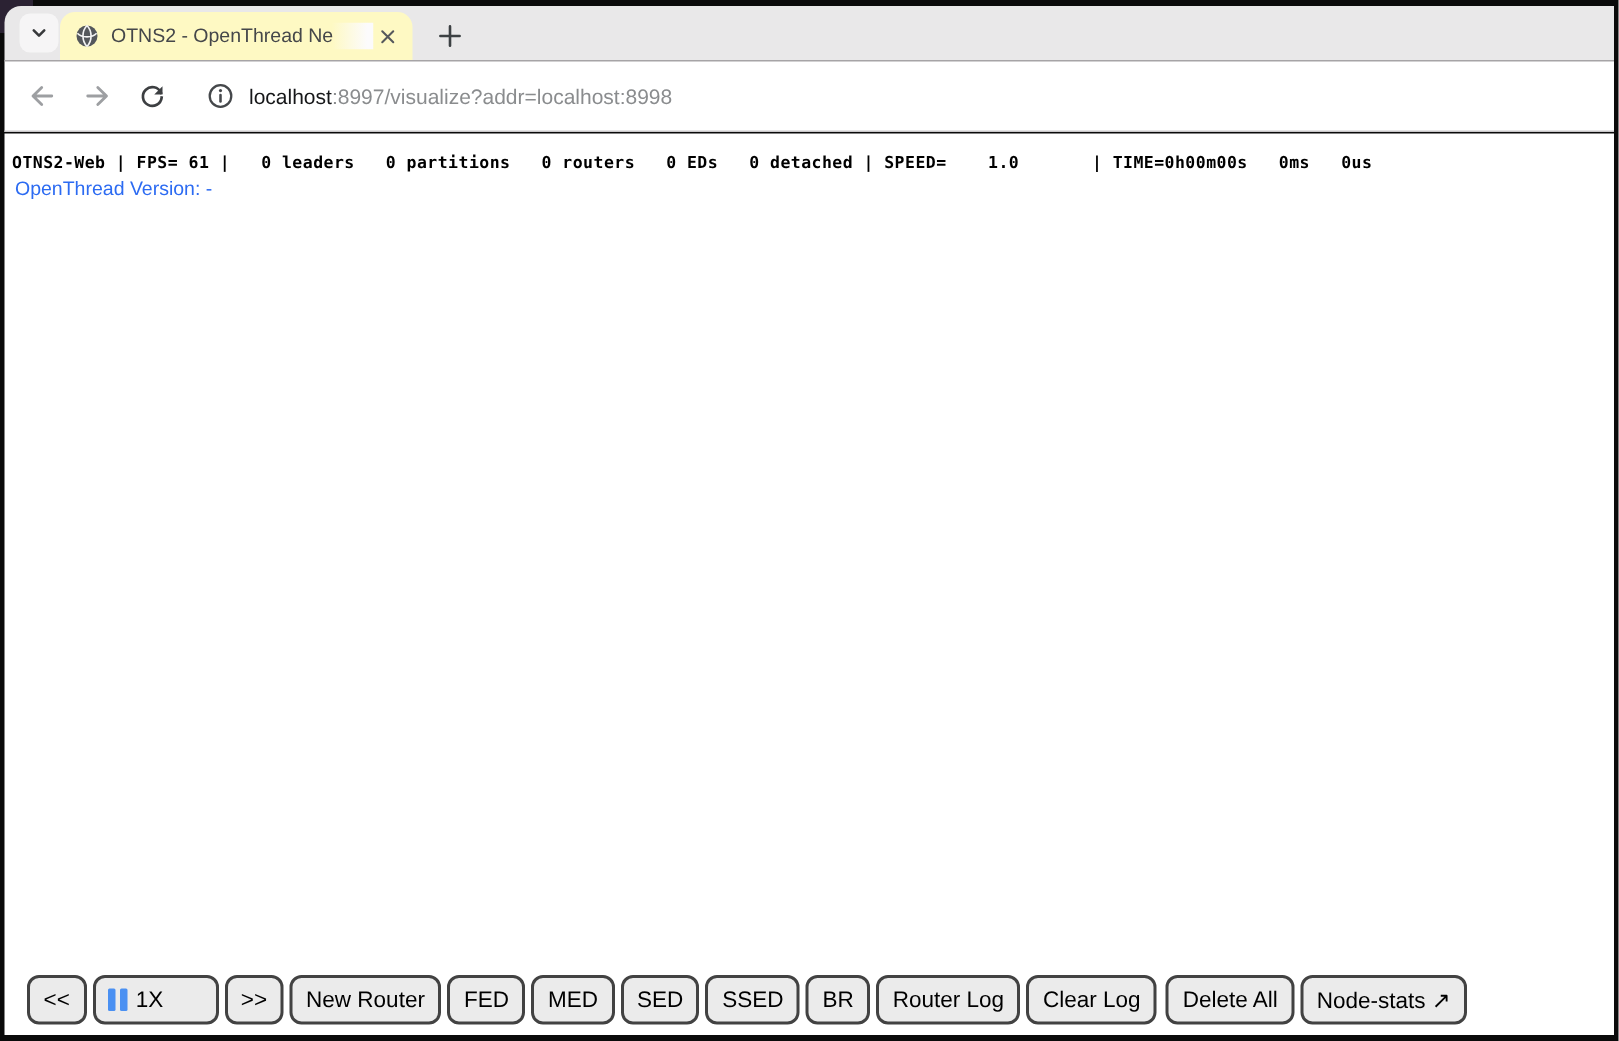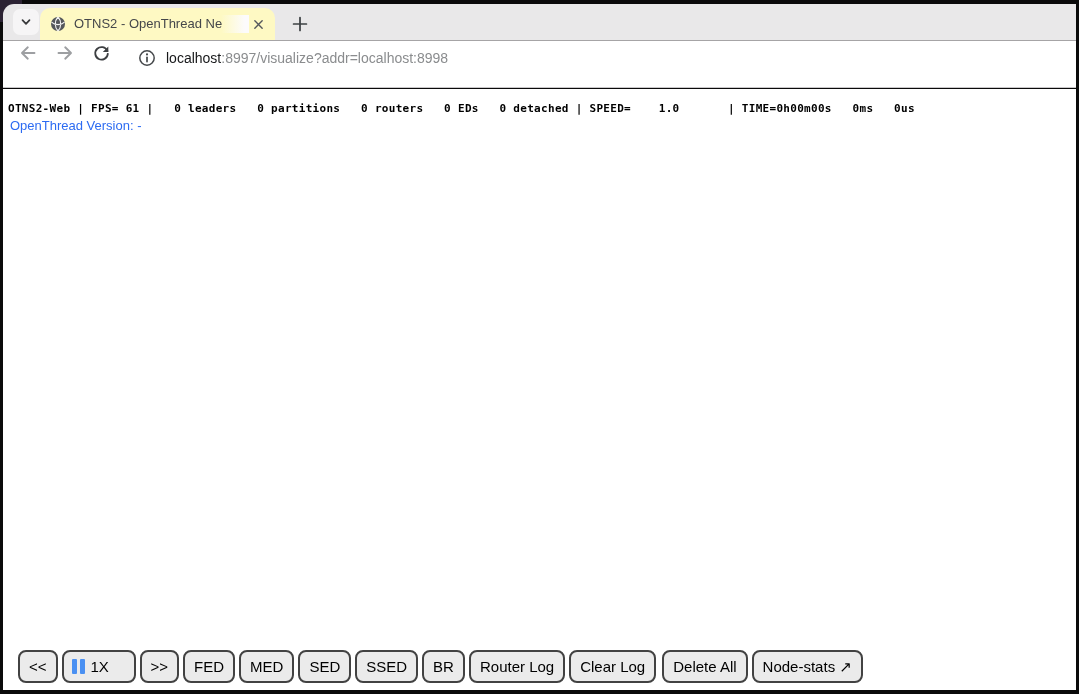--- a/index.html
+++ b/index.html
@@ -44,21 +44,21 @@
   .newtab-btn {
     position:absolute; left:284px; top:7px; width:26px; height:26px;
     display:flex; align-items:center; justify-content:center; border-radius:50%; cursor:pointer;
   }
 
   
   .nav-toolbar {
     position:absolute; left:3px; top:40px; width:1073px; height:48px;
     background:#ffffff;
     border-top:1px solid #a6a4a6; border-bottom:1px solid #c9c7c9;
-    display:flex; 
+    display:flex; align-items:center;
   }
   .nav-btn {
     width:24px; height:24px; display:flex; align-items:center; justify-content:center;
     border-radius:50%; cursor:pointer;
   }
   .nav-btn.back { margin-left:13px; }
   .nav-btn.fwd  { margin-left:13px; }
   .nav-btn.reload { margin-left:12px; }
   .omnibox {
     display:flex; align-items:center; margin-left:18px; height:34px;
@@ -89,21 +89,21 @@
   .actionbar {
     position:absolute; left:15px; bottom:7px;
     display:flex; align-items:center; gap:4px;
   }
   .abtn {
     height:33px; background:#ebebeb; border:2px solid #424242; border-radius:8px;
     display:inline-flex; align-items:center; justify-content:center;
     font-family:"Liberation Sans", sans-serif; font-size:15px; color:#000;
     padding:0 9px; cursor:pointer; white-space:nowrap;
   }
-  .abtn.speed { width:74px; justify-content:flex-start; padding-left:8px; }
+  .abtn.speed { width:84px; justify-content:flex-start; padding-left:8px; }
   .pause-icon { display:inline-flex; gap:3px; margin-right:6px; }
   .pause-icon i { display:block; width:5px; height:15px; background:var(--accent-pause,#4a90f2); border-radius:1px; }
   .abtn.gap-md { margin-left:2px; }
   .abtn.gap-lg { margin-left:4px; }
 
   svg { display:block; }
 </style>
 </head>
 <body>
 
@@ -185,20 +185,21 @@
   <div class="actionbar">
     <button class="abtn">&lt;&lt;</button>
     <button class="abtn speed">
       <span class="pause-icon">
           <i></i>
           <i></i>
         </span>
       <span>1X</span>
     </button>
     <button class="abtn">&gt;&gt;</button>
+    <button class="abtn">New Router</button>
     <button class="abtn">FED</button>
     <button class="abtn">MED</button>
     <button class="abtn">SED</button>
     <button class="abtn">SSED</button>
     <button class="abtn">BR</button>
     <button class="abtn">Router Log</button>
     <button class="abtn">Clear Log</button>
     <button class="abtn gap-md">Delete All</button>
     <button class="abtn">Node-stats ↗</button>
   </div>

